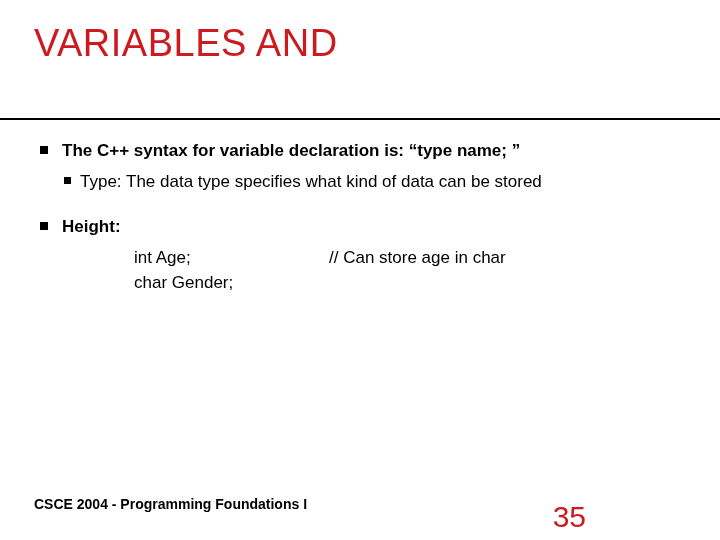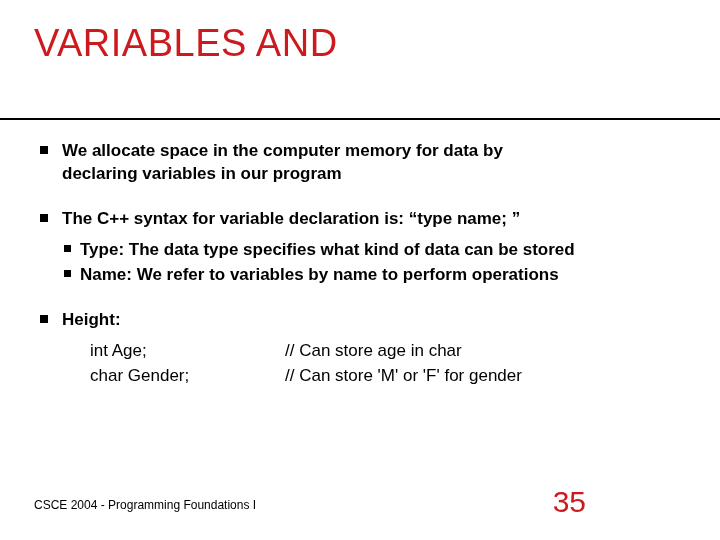--- a/index.html
+++ b/index.html
@@ -64,21 +64,21 @@
     background: #000;
   }
   ul.sub {
     list-style: none;
     margin: 8px 0 0 0;
     padding: 0;
   }
   ul.sub > li {
     position: relative;
     padding-left: 18px;
-    font-weight: bold;
+    font-weight: normal;
     font-size: 17px;
     line-height: 1.35;
     margin-bottom: 2px;
   }
   ul.sub > li::before {
     content: "";
     position: absolute;
     left: 2px;
     top: 6px;
     width: 7px;
@@ -87,77 +87,72 @@
   }
   .example-block {
     margin-left: 28px;
     margin-top: 6px;
     font-size: 17px;
     line-height: 1.5;
     font-weight: normal;
   }
   .example-row {
     display: flex;
+    margin-left: 44px;
   }
   .example-row .decl {
     width: 195px;
   }
   .footer-left {
     position: absolute;
     left: 34px;
     bottom: 28px;
-    font-size: 12px;
+    font-size: 14px;
     color: #000;
+    font-weight: bold;
   }
   .footer-right {
     position: absolute;
     right: 26px;
-    bottom: 21px;
+    bottom: 6px;
     font-family: Impact, "Arial Black", sans-serif;
     font-size: 30px;
     color: #cc1a1f;
   }
 </style>
 </head>
 <body>
 
 <div class="slide">
 
   <div class="title">
     <span>VARIABLES AND</span><br>
   </div>
 
   <div class="rule"></div>
 
   <div class="body">
     <ul class="top">
       <li>
-        <span>We allocate space in the computer memory for data by declaring variables in our program</span>
-      </li>
-      <li>
         <span>The C++ syntax for variable declaration is: “type name; ”</span>
         <ul class="sub">
           <li>
             <span>Type: The data type specifies what kind of data can be stored</span>
-          </li>
-          <li>
-            <span>Name: We refer to variables by name to perform operations</span>
           </li>
         </ul>
       </li>
       <li>
         <span>Height:</span>
         <div class="example-block">
           <div class="example-row">
             <span class="decl">int Age;</span>
             <span>// Can store age in char</span>
           </div>
           <div class="example-row">
             <span class="decl">char Gender;</span>
-            <span>// Can store 'M' or 'F' for gender</span>
           </div>
         </div>
       </li>
     </ul>
   </div>
 
   <div class="footer-left">CSCE 2004 - Programming Foundations I</div>
   <div class="footer-right">35</div>
 
 </div>

